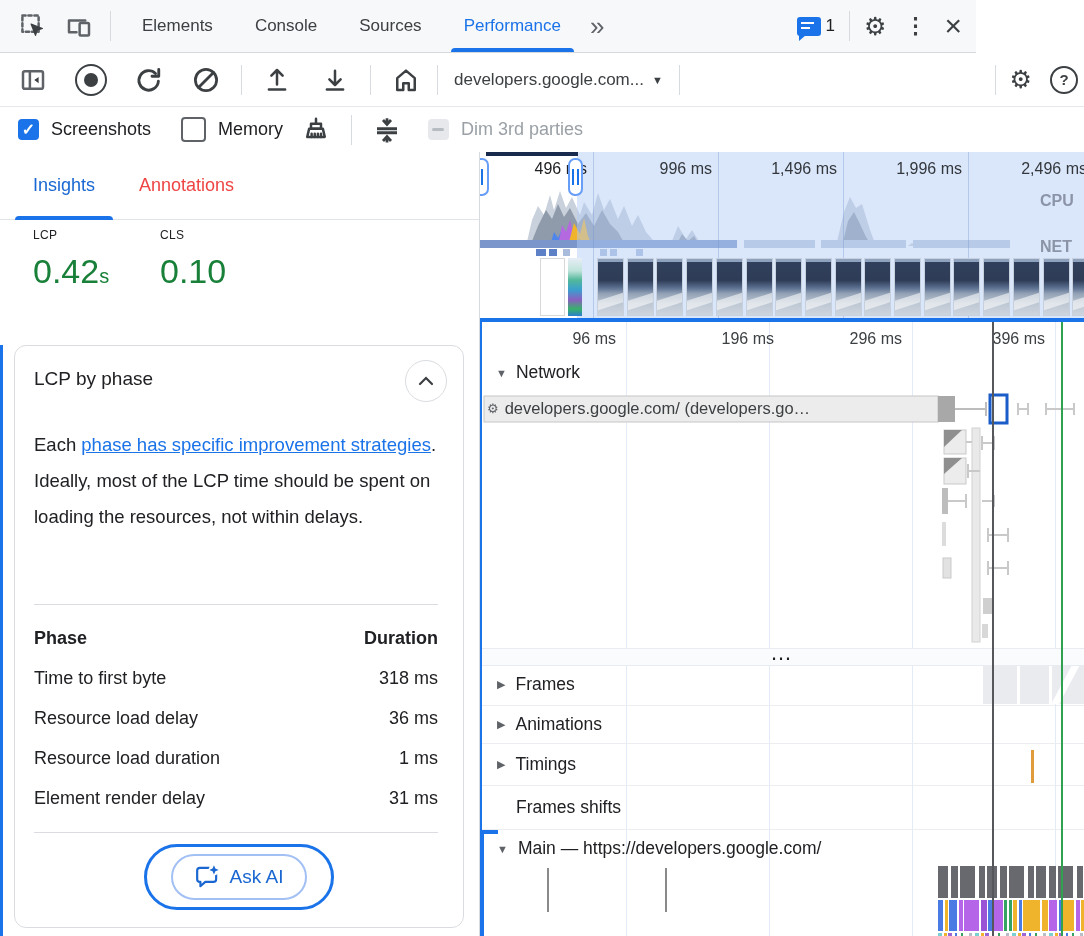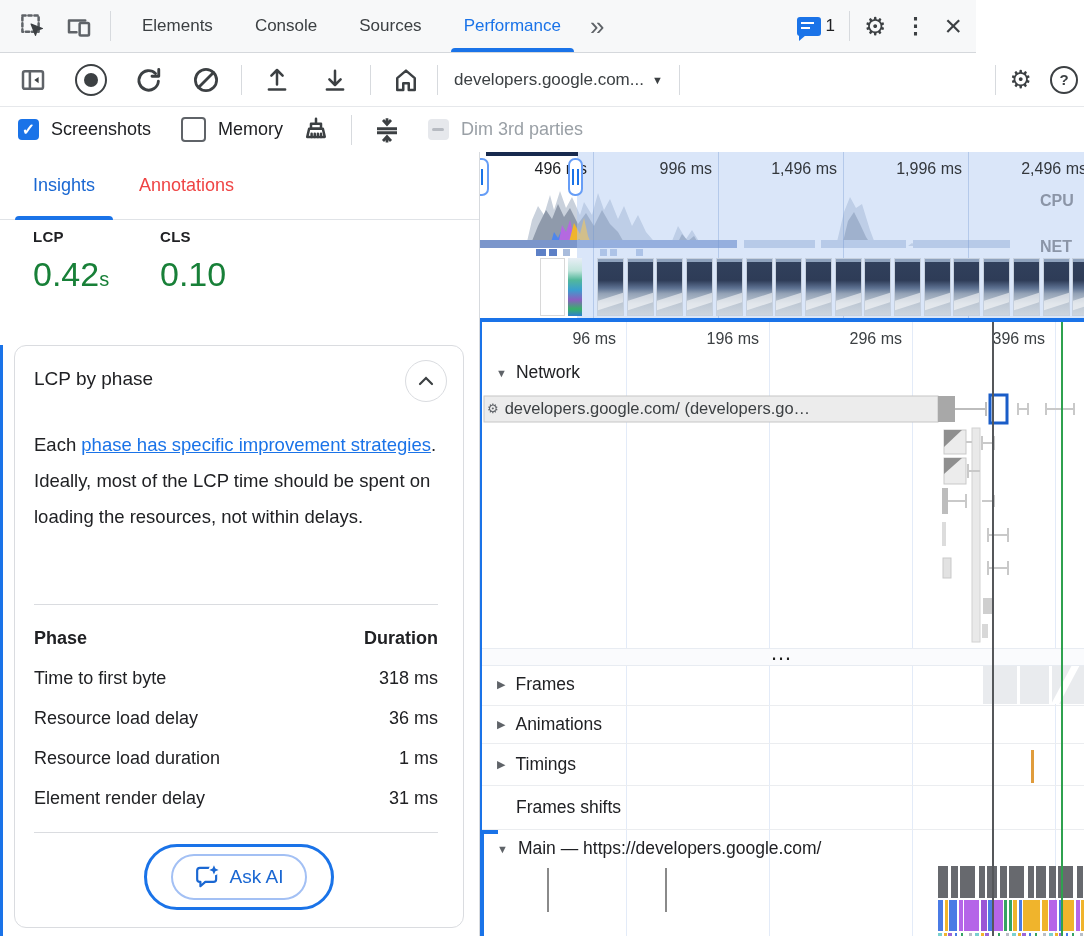--- a/index.html
+++ b/index.html
@@ -56,21 +56,21 @@
            border-right:1px solid #d7dade;}
   .sb-blue-line{position:absolute;left:0;top:193px;width:3px;height:591px;background:#1a73e8;}
   .sb-tabs{position:absolute;left:0;top:0;width:100%;height:68px;border-bottom:1px solid #e0e3e7;
            display:flex;align-items:center;padding-left:33px;box-sizing:border-box;gap:44px;}
   .sb-tab{position:relative;font-size:18px;color:#ef4444;height:68px;display:flex;align-items:center;cursor:pointer;}
   .sb-tab.active{color:#1967d2;}
   .sb-tab.active::after{content:"";position:absolute;left:-18px;right:-18px;bottom:0;height:4px;
            background:#1a73e8;border-radius:4px 4px 0 0;}
   .metrics{position:absolute;left:33px;top:76px;display:flex;}
   .metric{display:flex;flex-direction:column;}
-  .metric-name{font-size:15px;color:#202124;letter-spacing:.3px;font-weight:bold;}
+  .metric-name{font-size:12px;color:#202124;letter-spacing:.3px;}
   .metric-value{margin-top:10px;font-size:34px;}
   .metric-value .unit{font-size:20px;}
   .green{color:#188038;}
   .dark{color:#202124;}
 
   .card{position:absolute;left:14px;top:193px;width:450px;height:583px;box-sizing:border-box;
         border:1.5px solid #dadce0;border-radius:12px;background:#fff;}
   .card-title{position:absolute;left:19px;top:22px;font-size:19px;font-weight:500;color:#202124;}
   .collapse-btn{position:absolute;right:16px;top:14px;width:42px;height:42px;border-radius:50%;
         border:1.5px solid #dadce0;background:#fff;display:flex;align-items:center;justify-content:center;cursor:pointer;}
@@ -416,21 +416,21 @@
   </section>
 
   <section class="details">
 
     <div class="dt-grid" style="left:146px"></div>
     <div class="dt-grid" style="left:289px"></div>
     <div class="dt-grid" style="left:432px"></div>
     <div class="dt-grid" style="left:575px"></div>
 
     <div class="dt-ruler-label" style="left:26px">96 ms</div>
-    <div class="dt-ruler-label" style="left:169px">196 ms</div>
+    <div class="dt-ruler-label" style="left:184px">196 ms</div>
     <div class="dt-ruler-label" style="left:312px">296 ms</div>
     <div class="dt-ruler-label" style="left:455px">396 ms</div>
 
     <div class="net-header">
       <span class="tri">▼</span>
       <span>Network</span>
     </div>
 
     <svg class="abs" style="left:0;top:70px" width="604" height="256" viewBox="0 0 604 256">
       <rect x="4" y="4" width="454" height="26" fill="#ececec" stroke="#c6c6c6"></rect>

